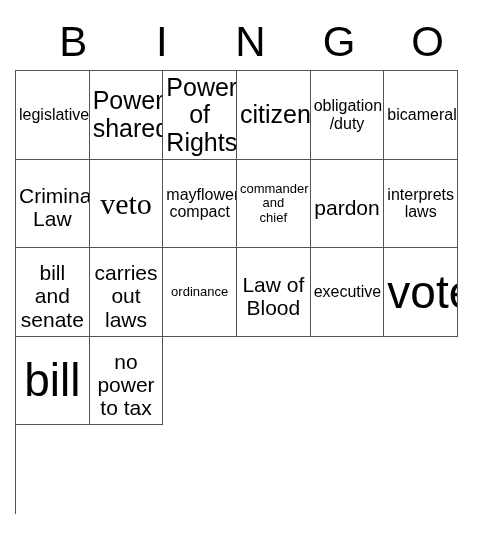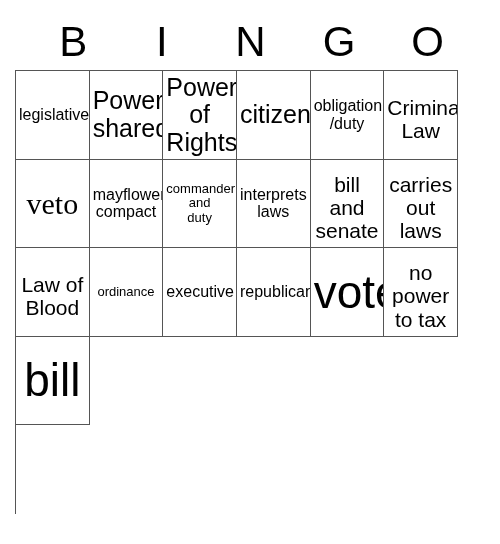--- a/index.html
+++ b/index.html
@@ -116,68 +116,71 @@
 Rights</span>
       </div>
       <div class="bingo-cell">
         <span class="cell-text fs-lg">citizen</span>
       </div>
       <div class="bingo-cell">
         <span class="cell-text fs-sm">obligation
 /duty</span>
       </div>
       <div class="bingo-cell">
+        <span class="cell-text fs-sm">bicameral</span>
+      </div>
+      <div class="bingo-cell">
         <span class="cell-text fs-md">Criminal
 Law</span>
       </div>
       <div class="bingo-cell">
         <span class="cell-text fs-xl">veto</span>
       </div>
       <div class="bingo-cell">
         <span class="cell-text fs-sm">mayflower
 compact</span>
       </div>
       <div class="bingo-cell">
         <span class="cell-text fs-xs">commander
 and
-duty</span>
+chief</span>
+      </div>
+      <div class="bingo-cell">
+        <span class="cell-text fs-md">pardon</span>
       </div>
       <div class="bingo-cell">
         <span class="cell-text fs-sm">interprets
 laws</span>
       </div>
       <div class="bingo-cell">
         <span class="cell-text fs-md">bill
 and
 senate</span>
       </div>
       <div class="bingo-cell">
         <span class="cell-text fs-md">carries
 out
 laws</span>
       </div>
       <div class="bingo-cell">
+        <span class="cell-text fs-xs">ordinance</span>
+      </div>
+      <div class="bingo-cell">
         <span class="cell-text fs-md">Law of
 Blood</span>
-      </div>
-      <div class="bingo-cell">
-        <span class="cell-text fs-xs">ordinance</span>
       </div>
       <div class="bingo-cell">
         <span class="cell-text fs-sm">executive</span>
       </div>
       <div class="bingo-cell">
-        <span class="cell-text fs-sm">republican</span>
+        <span class="cell-text fs-xxl">vote</span>
       </div>
       <div class="bingo-cell">
-        <span class="cell-text fs-xxl">vote</span>
+        <span class="cell-text fs-xxl">bill</span>
       </div>
       <div class="bingo-cell">
         <span class="cell-text fs-md">no
 power
 to tax</span>
       </div>
-      <div class="bingo-cell">
-        <span class="cell-text fs-xxl">bill</span>
-      </div>
     </div>
 
 </div>
 
 </body></html>

